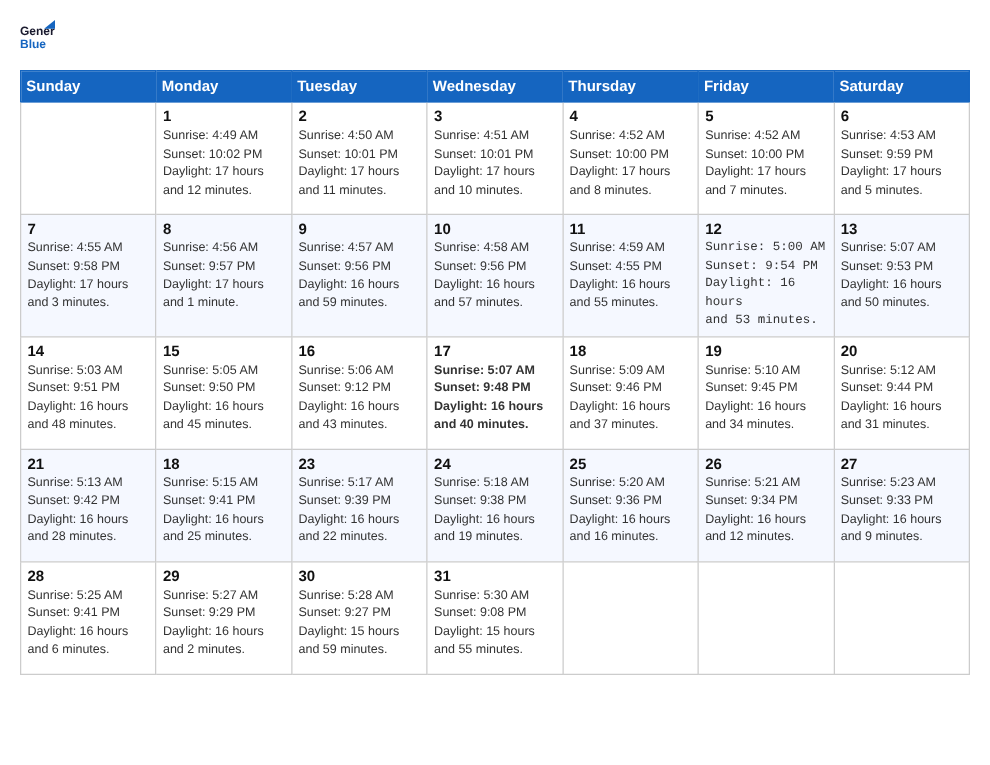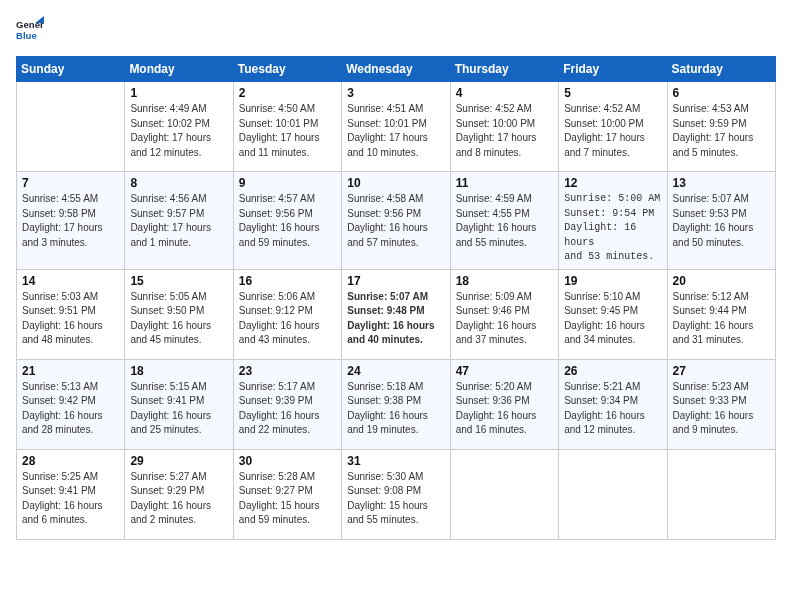--- a/index.html
+++ b/index.html
@@ -281,21 +281,21 @@
 and 22 minutes.</div>
         </td>
         <td>
           <div class="day-number">24</div>
           <div class="day-info" style="white-space: pre-line;">Sunrise: 5:18 AM
 Sunset: 9:38 PM
 Daylight: 16 hours
 and 19 minutes.</div>
         </td>
         <td>
-          <div class="day-number">47</div>
+          <div class="day-number">25</div>
           <div class="day-info" style="white-space: pre-line;">Sunrise: 5:20 AM
 Sunset: 9:36 PM
 Daylight: 16 hours
 and 16 minutes.</div>
         </td>
         <td>
           <div class="day-number">26</div>
           <div class="day-info" style="white-space: pre-line;">Sunrise: 5:21 AM
 Sunset: 9:34 PM
 Daylight: 16 hours

